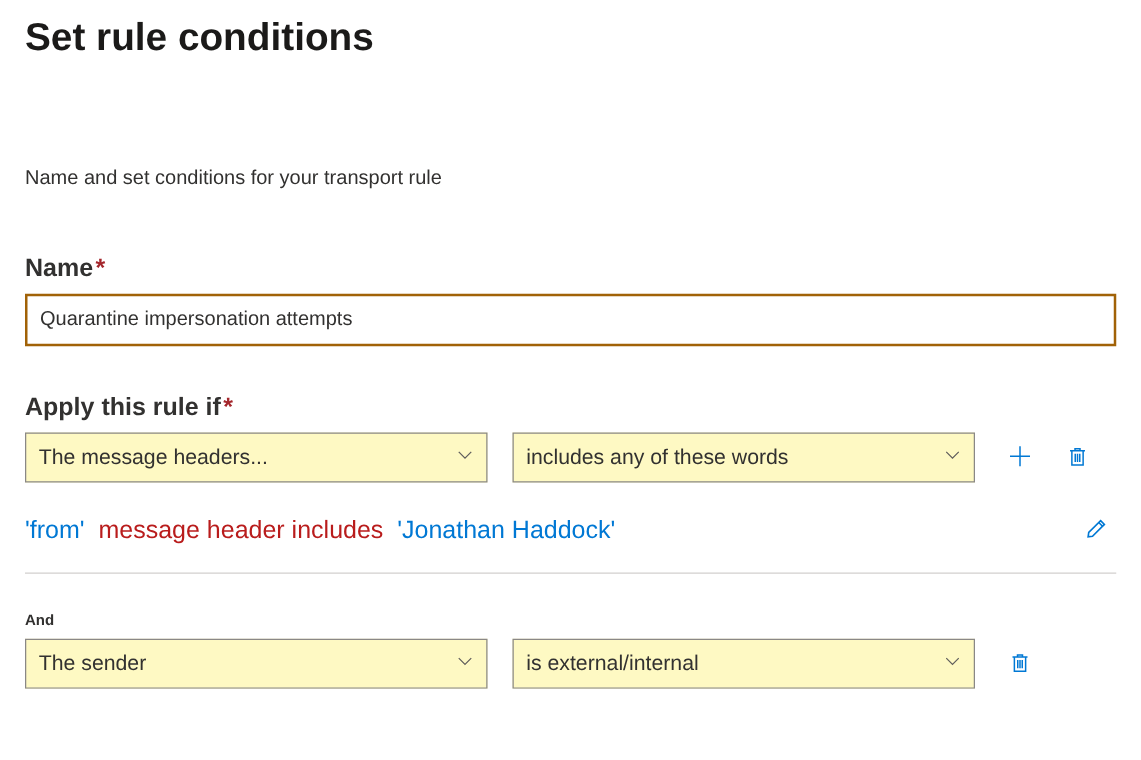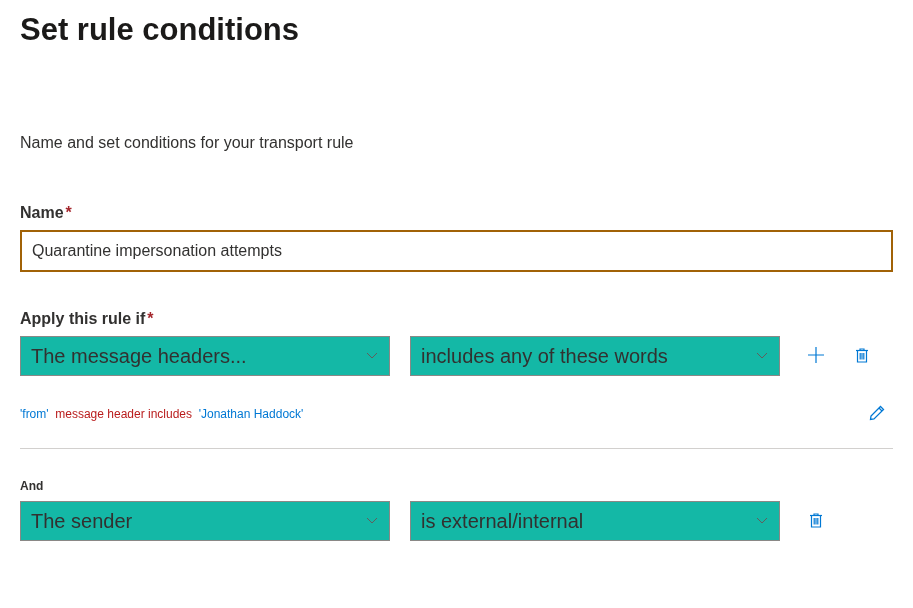--- a/index.html
+++ b/index.html
@@ -22,21 +22,21 @@
     }
     .description {
       font-size: 16px;
       color: #323130;
       margin: 86px 20px 0 20px;
     }
     .field-section {
       margin: 52px 20px 0 20px;
     }
     .field-label {
-      font-size: 16px;
+      font-size: 20px;
       font-weight: 600;
       color: #323130;
       margin-bottom: 8px;
     }
     .required {
       color: #a4262c;
       margin-left: 2px;
     }
     .text-input {
       width: 100%;
@@ -55,26 +55,26 @@
       display: flex;
       align-items: center;
       gap: 20px;
       margin-top: 8px;
     }
     .dropdown {
       position: relative;
       width: 370px;
       height: 40px;
       border: 1px solid #8a8886;
-      background: #14b8a6;
+      background: #fef9c3;
       display: flex;
       align-items: center;
       padding: 0 34px 0 10px;
       cursor: pointer;
-      font-size: 20px;
+      font-size: 17px;
       color: #323130;
     }
     .dropdown-chevron {
       position: absolute;
       right: 10px;
       top: 50%;
       transform: translateY(-50%);
       pointer-events: none;
     }
     .icon-btn {
@@ -87,21 +87,21 @@
       border: none;
       cursor: pointer;
       color: #0078d4;
       padding: 0;
     }
     .summary-row {
       display: flex;
       justify-content: space-between;
       align-items: center;
       margin-top: 22px;
-      font-size: 12px;
+      font-size: 20px;
     }
     .summary-text {
       display: flex;
       gap: 0;
       align-items: baseline;
       flex-wrap: wrap;
     }
     .summary-text span {
       white-space: pre;
     }

